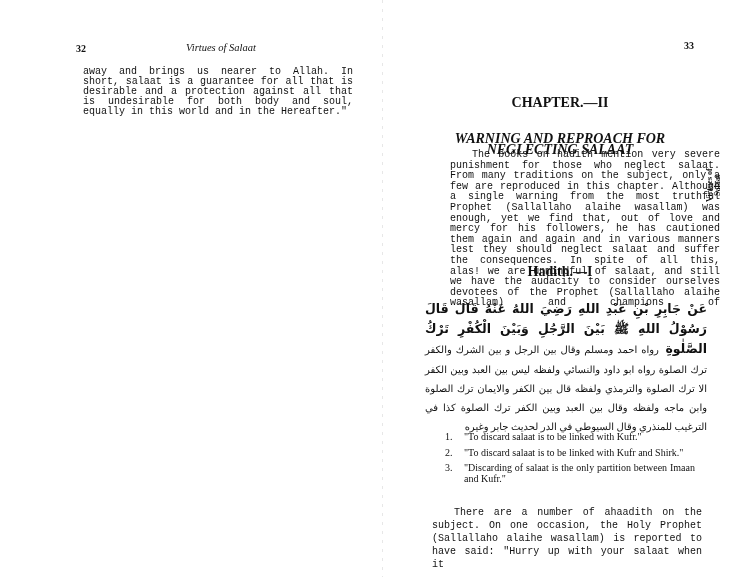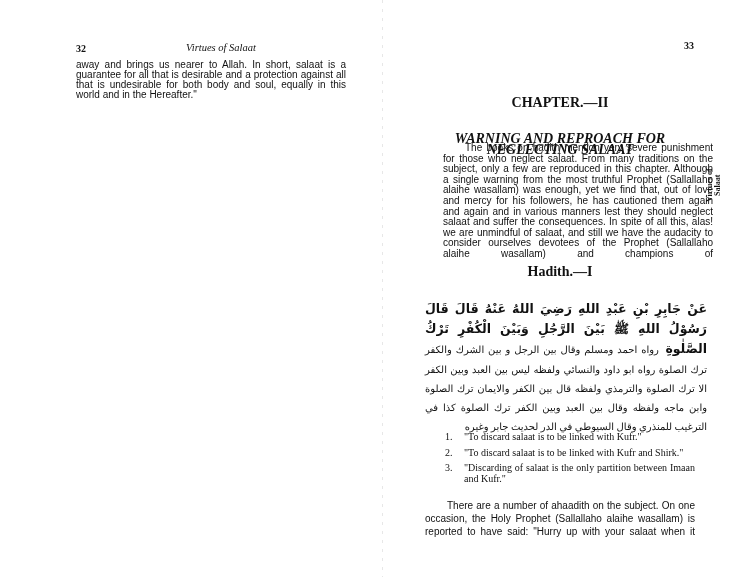--- a/index.html
+++ b/index.html
@@ -12,22 +12,22 @@
   .left-page { left:0; width:375px; }
   .right-page { left:375px; width:375px; }
   .gutter {
     position:absolute; left:382px; top:0; width:1px; height:577px;
     background:repeating-linear-gradient(to bottom, #ddd 0 3px, transparent 3px 9px);
     opacity:.7;
   }
   .pnum { position:absolute; font-size:10px; font-weight:bold; font-family:"Liberation Serif", serif;text-align:center; }
   .running-head { position:absolute; font-size:10.5px; font-style:italic; font-family:"Liberation Serif", serif; }
   .body-text {
-    position:absolute; font-family:Liberation Sans, sans-serif; font-size:10px;
-    line-height:10px; text-align:justify; margin:0;
+    position:absolute; font-family:Liberation Mono, monospace; font-size:10px;
+    line-height:10px; text-align:justify; margin:7px;
   }
   .body-text p { margin:0; text-align:justify; }
   .indent { text-indent:22px; }
   .center { text-align:center !important; }
   .heading { position:absolute; font-family:"Liberation Serif", serif; font-weight:bold; font-size:14px; text-align:center; line-height:11px; }
   .arabic {
     position:absolute; direction:rtl; text-align:justify;
     font-family:"DejaVu Sans", sans-serif; color:#111;
   }
   .arabic .big { font-size:12.5px; font-weight:bold; line-height:18px; display:inline; }

